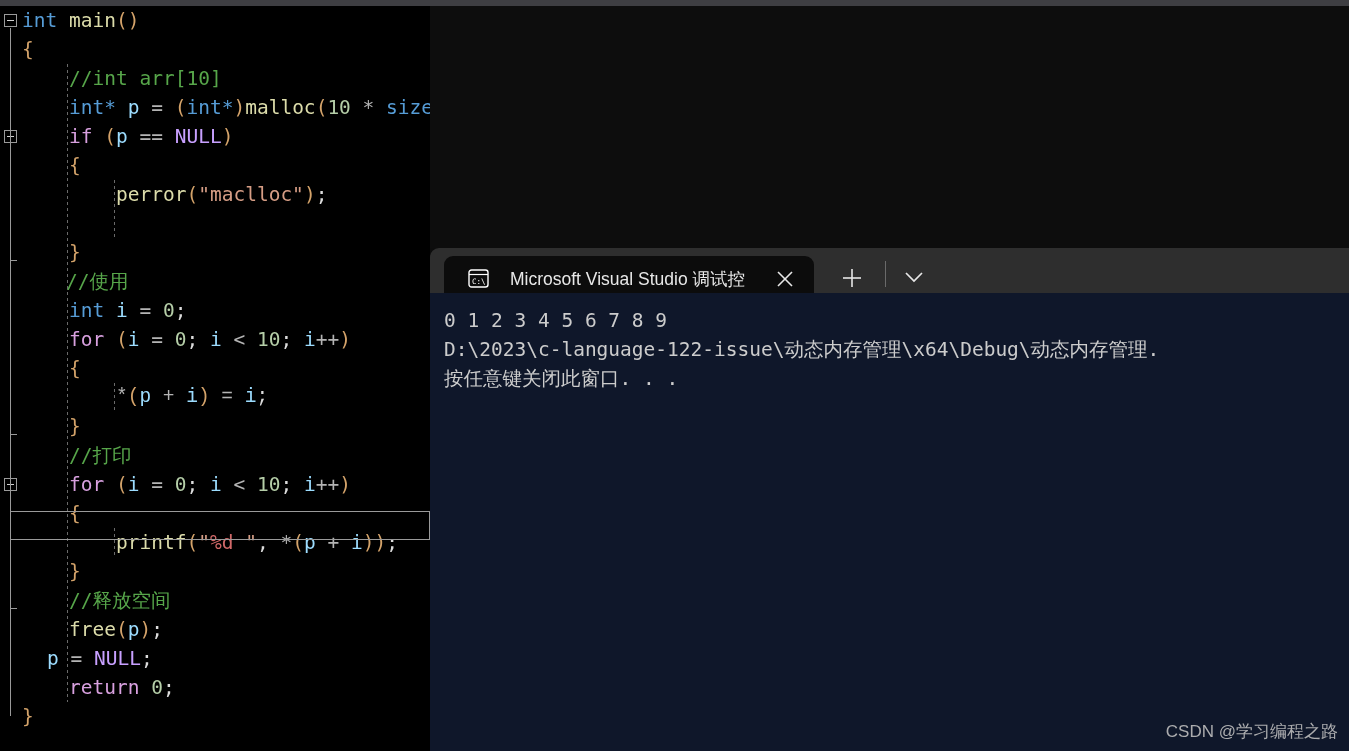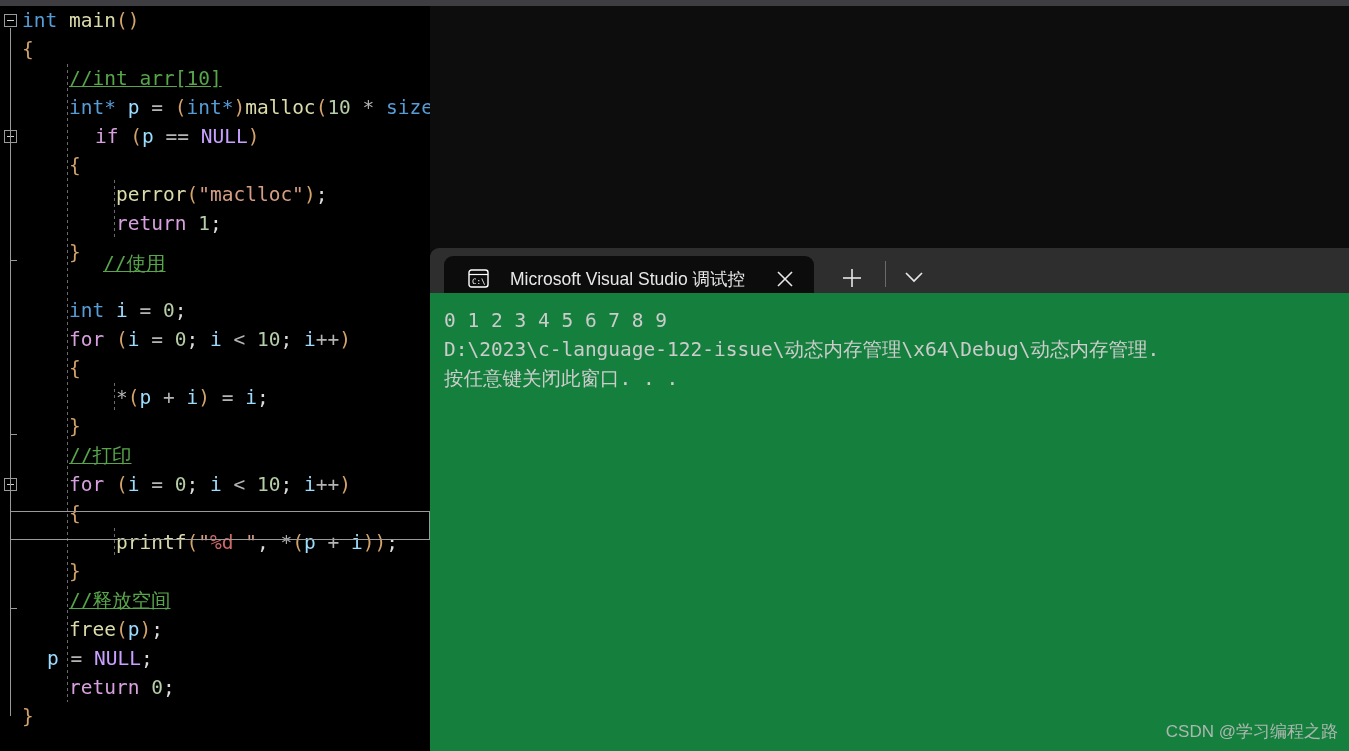--- a/index.html
+++ b/index.html
@@ -89,21 +89,21 @@
   .ind-guide {
     position: absolute;
     width: 1px;
     background-image: linear-gradient(to bottom, #6a6a6a 0 3px, transparent 3px 6px);
     background-size: 1px 6px;
   }
 
   
   .t-kw      { color: #569cd6; }   
   .t-ctrl    { color: #d8a0df; }
-  .t-com     { color: #57a64a; text-decoration: underline; }   
+  .t-com     { color: #57a64a; }   
   .t-str     { color: #d69d85; }   
   .t-fn      { color: #dcdcaa; }   
   .t-var     { color: #9cdcfe; }   
   .t-num     { color: #b5cea8; }   
   .t-mac     { color: #c8a0ff; }   
   .t-pun     { color: #dcdcdc; }
   .t-brace   { color: #d4a36a; }
   .t-op      { color: #b4b4b4; }
   .t-fmt     { color: #d16969; }
 
@@ -179,21 +179,21 @@
   #console-dropdown {
     position: absolute;
     left: 472px; top: 20px;
     width: 24px; height: 18px;
   }
 
   #console-body {
     position: absolute;
     left: 0; top: 45px;
     width: 919px; height: 458px;
-    background: #15803d;
+    background: #0f172a;
     padding: 13px 0 0 14px;
     box-sizing: border-box;
     overflow: hidden;
   }
   .console-line {
     color: #cccccc;
     font-size: 19.5px;
     line-height: 29px;
     white-space: pre;
     font-family: "DejaVu Sans Mono", "Liberation Mono", monospace;
@@ -230,30 +230,29 @@
       <div class="fold-line" style="top: 22px; height: 688px;"></div>
       <div class="fold-line" style="top: 138px; height: 118px;"></div>
       <div class="fold-line" style="top: 486px; height: 118px;"></div>
     </div>
 
   <div id="code-layer">
       <div class="code-line" style="top: 0px; padding-left: 22px;"><span class="t-kw">int</span><span class="t-pun"> </span><span class="t-fn">main</span><span class="t-brace">()</span></div>
       <div class="code-line" style="top: 29px; padding-left: 22px;"><span class="t-brace">{</span></div>
       <div class="code-line" style="top: 58px; padding-left: 69px;"><span class="t-com">//int arr[10]</span></div>
       <div class="code-line" style="top: 87px; padding-left: 69px;"><span class="t-kw">int*</span><span class="t-pun"> </span><span class="t-var">p</span><span class="t-op"> = </span><span class="t-brace">(</span><span class="t-kw">int*</span><span class="t-brace">)</span><span class="t-fn">malloc</span><span class="t-brace">(</span><span class="t-num">10</span><span class="t-op"> * </span><span class="t-kw">sizeof</span></div>
-      <div class="code-line" style="top: 116px; padding-left: 95px;"><span class="t-ctrl">if</span><span class="t-pun"> </span><span class="t-brace">(</span><span class="t-var">p</span><span class="t-op"> == </span><span class="t-mac">NULL</span><span class="t-brace">)</span></div>
+      <div class="code-line" style="top: 116px; padding-left: 69px;"><span class="t-ctrl">if</span><span class="t-pun"> </span><span class="t-brace">(</span><span class="t-var">p</span><span class="t-op"> == </span><span class="t-mac">NULL</span><span class="t-brace">)</span></div>
       <div class="code-line" style="top: 145px; padding-left: 69px;"><span class="t-brace">{</span></div>
       <div class="code-line" style="top: 174px; padding-left: 116px;"><span class="t-fn">perror</span><span class="t-brace">(</span><span class="t-str">"maclloc"</span><span class="t-brace">)</span><span class="t-pun">;</span></div>
-      <div class="code-line" style="top: 203px; padding-left: 116px;"><span class="t-ctrl">return</span><span class="t-pun"> </span><span class="t-num">1</span><span class="t-pun">;</span></div>
       <div class="code-line" style="top: 232px; padding-left: 69px;"><span class="t-brace">}</span></div>
-      <div class="code-line" style="top: 243px; padding-left: 103px;"><span class="t-com">//使用</span></div>
+      <div class="code-line" style="top: 261px; padding-left: 66px;"><span class="t-com">//使用</span></div>
       <div class="code-line" style="top: 290px; padding-left: 69px;"><span class="t-kw">int</span><span class="t-pun"> </span><span class="t-var">i</span><span class="t-op"> = </span><span class="t-num">0</span><span class="t-pun">;</span></div>
       <div class="code-line" style="top: 319px; padding-left: 69px;"><span class="t-ctrl">for</span><span class="t-pun"> </span><span class="t-brace">(</span><span class="t-var">i</span><span class="t-op"> = </span><span class="t-num">0</span><span class="t-pun">; </span><span class="t-var">i</span><span class="t-op"> &lt; </span><span class="t-num">10</span><span class="t-pun">; </span><span class="t-var">i</span><span class="t-op">++</span><span class="t-brace">)</span></div>
       <div class="code-line" style="top: 348px; padding-left: 69px;"><span class="t-brace">{</span></div>
-      <div class="code-line" style="top: 377px; padding-left: 116px;"><span class="t-op">*</span><span class="t-brace">(</span><span class="t-var">p</span><span class="t-op"> + </span><span class="t-var">i</span><span class="t-brace">)</span><span class="t-op"> = </span><span class="t-var">i</span><span class="t-pun">;</span></div>
+      <div class="code-line" style="top: 377px; padding-left: 116px; font-family: Liberation Mono, monospace;"><span class="t-op">*</span><span class="t-brace">(</span><span class="t-var">p</span><span class="t-op"> + </span><span class="t-var">i</span><span class="t-brace">)</span><span class="t-op"> = </span><span class="t-var">i</span><span class="t-pun">;</span></div>
       <div class="code-line" style="top: 406px; padding-left: 69px;"><span class="t-brace">}</span></div>
       <div class="code-line" style="top: 435px; padding-left: 69px;"><span class="t-com">//打印</span></div>
       <div class="code-line" style="top: 464px; padding-left: 69px;"><span class="t-ctrl">for</span><span class="t-pun"> </span><span class="t-brace">(</span><span class="t-var">i</span><span class="t-op"> = </span><span class="t-num">0</span><span class="t-pun">; </span><span class="t-var">i</span><span class="t-op"> &lt; </span><span class="t-num">10</span><span class="t-pun">; </span><span class="t-var">i</span><span class="t-op">++</span><span class="t-brace">)</span></div>
       <div class="code-line" style="top: 493px; padding-left: 69px;"><span class="t-brace">{</span></div>
       <div class="code-line" style="top: 522px; padding-left: 116px;"><span class="t-fn">printf</span><span class="t-brace">(</span><span class="t-str">"</span><span class="t-fmt">%d</span><span class="t-str"> "</span><span class="t-pun">, </span><span class="t-op">*</span><span class="t-brace">(</span><span class="t-var">p</span><span class="t-op"> + </span><span class="t-var">i</span><span class="t-brace">))</span><span class="t-pun">;</span></div>
       <div class="code-line" style="top: 551px; padding-left: 69px;"><span class="t-brace">}</span></div>
       <div class="code-line" style="top: 580px; padding-left: 69px;"><span class="t-com">//释放空间</span></div>
       <div class="code-line" style="top: 609px; padding-left: 69px;"><span class="t-fn">free</span><span class="t-brace">(</span><span class="t-var">p</span><span class="t-brace">)</span><span class="t-pun">;</span></div>
       <div class="code-line" style="top: 638px; padding-left: 47px;"><span class="t-var">p</span><span class="t-op"> = </span><span class="t-mac">NULL</span><span class="t-pun">;</span></div>
       <div class="code-line" style="top: 667px; padding-left: 69px;"><span class="t-ctrl">return</span><span class="t-pun"> </span><span class="t-num">0</span><span class="t-pun">;</span></div>

